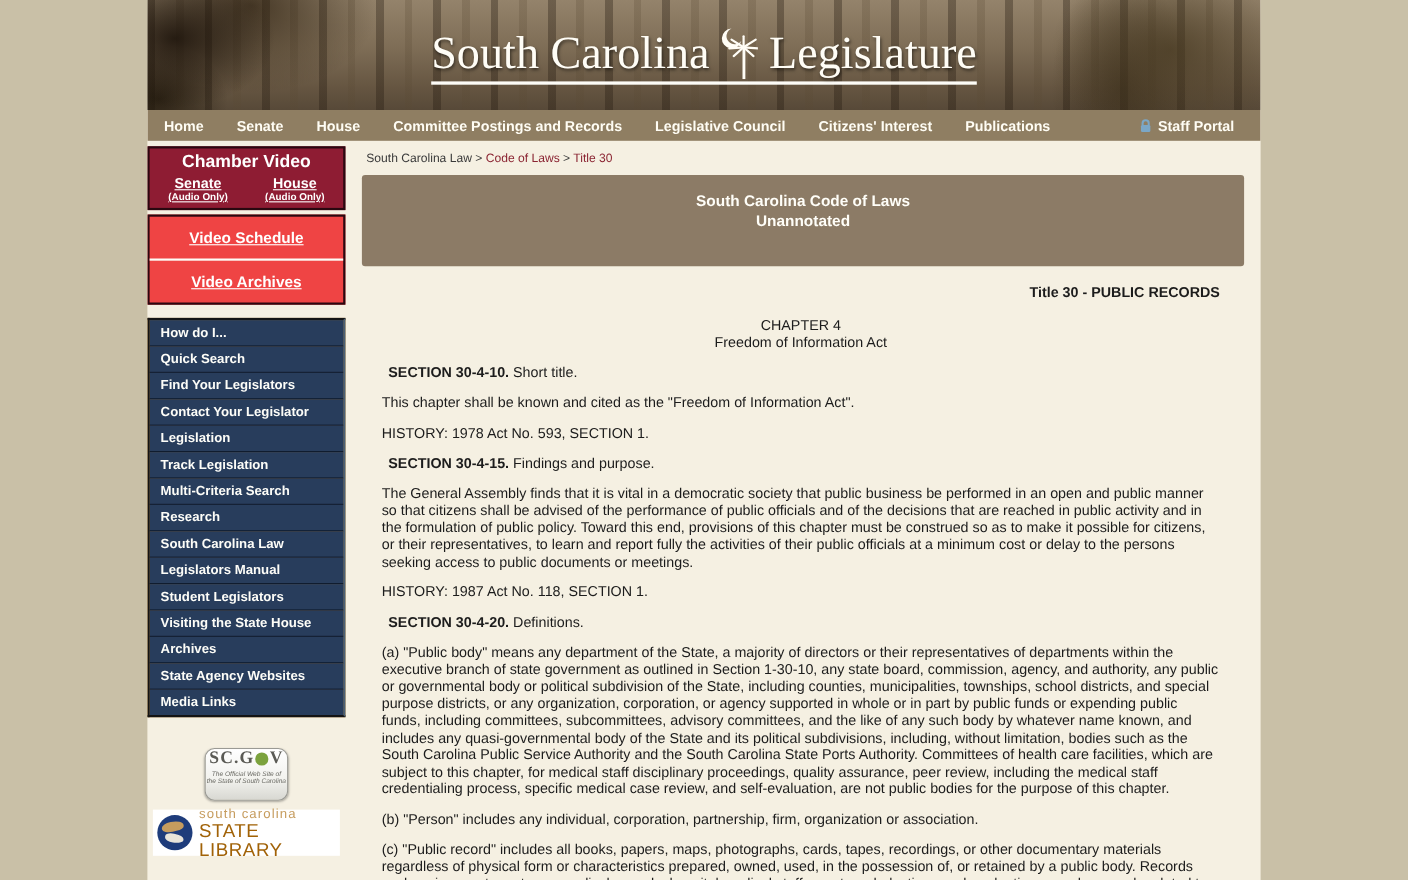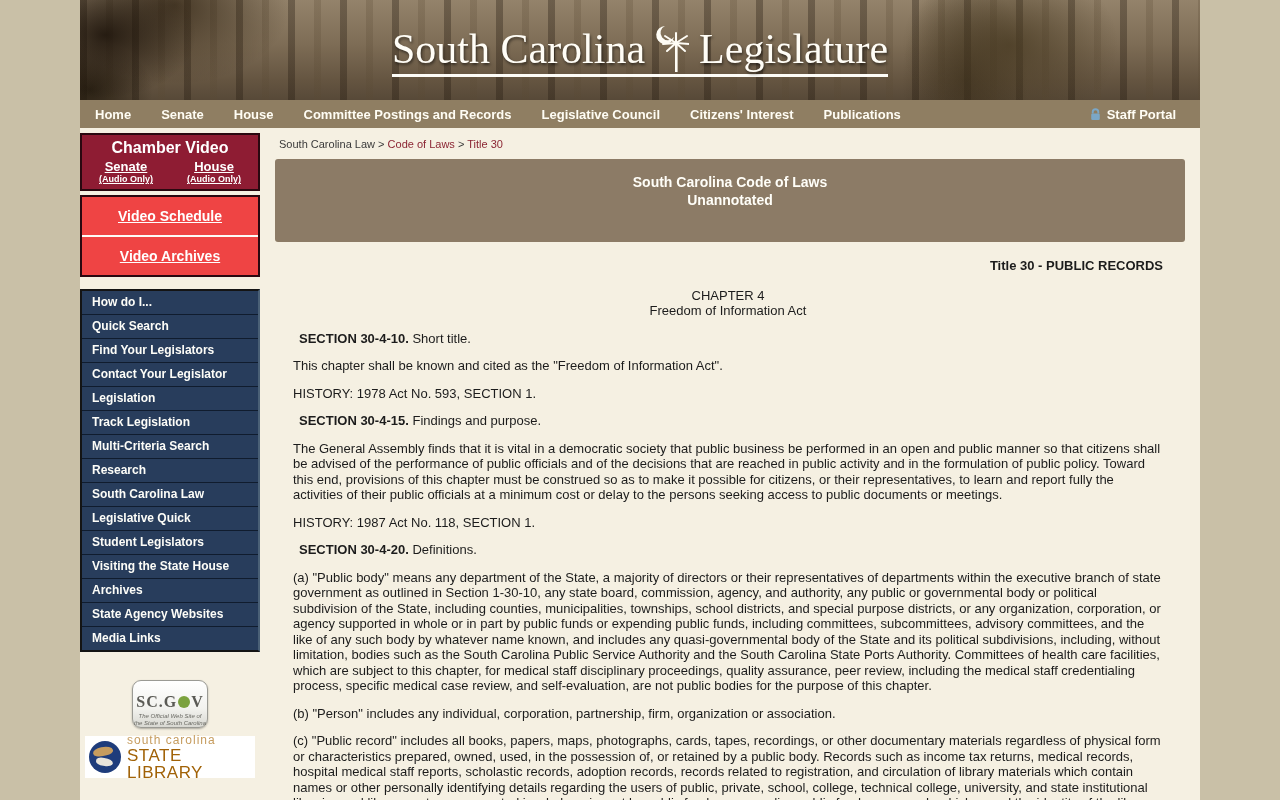--- a/index.html
+++ b/index.html
@@ -1,18 +1,18 @@
 <!DOCTYPE html>
 <html><head>
 <meta charset="utf-8">
 <style>
   * { margin:0; padding:0; box-sizing:border-box; }
   html,body { width:1280px; height:800px; overflow:hidden; }
   body { background:#c9c0a7; font-family:"Liberation Sans", sans-serif; color:#1c1c1c; }
-  .page { width:1120px; height:800px; margin:0 auto; background:#f5f0e2; position:relative; overflow:hidden; }
+  .page { width:1012px; height:800px; margin:0 auto; background:#f5f0e2; position:relative; overflow:hidden; }
 
   
   .header {
     height:100px; position:relative; overflow:hidden;
     background:
       radial-gradient(ellipse 130px 90px at 25px 35px, rgba(25,16,8,0.85), transparent 70%),
       radial-gradient(ellipse 160px 110px at 95px 5px, rgba(45,32,16,0.75), transparent 72%),
       radial-gradient(ellipse 90px 70px at 10px 90px, rgba(30,22,10,0.8), transparent 70%),
       radial-gradient(ellipse 150px 120px at 930px 45px, rgba(70,56,32,0.75), transparent 72%),
       radial-gradient(ellipse 90px 150px at 885px 80px, rgba(52,40,22,0.6), transparent 70%),
@@ -59,21 +59,21 @@
   .menu-item {
     background:#283d5c; color:#fdfdf8; font-weight:bold; font-size:12px;
     padding:5px 0 5px 10px; border-bottom:1px solid #101c2e; cursor:pointer; line-height:13px;
   }
   .menu-item:last-child { border-bottom:none; }
 
   
   .logo-scgov {
     width:76px; height:48px; margin:28px auto 0; background:linear-gradient(180deg,#ffffff 0%,#f2f2ee 60%,#d8d8d2 100%);
     border:1px solid #9a9a94; border-radius:9px; box-shadow:0 1px 2px rgba(0,0,0,0.3);
-    display:flex; flex-direction:column; align-items:center; justify-content:flex-end; cursor:pointer;
+    display:flex; flex-direction:column; align-items:center; justify-content:flex-start; cursor:pointer;
   }
   .scgov-text { font-family:"Liberation Serif", serif; font-size:16px; font-weight:bold; color:#5a5a55; letter-spacing:1px; display:flex; align-items:center; }
   .scgov-dot { width:12px; height:12px; border-radius:50%; background:#7ba23e; display:inline-block; margin:0 1px; }
   .scgov-sub { font-size:6px; color:#6a6a64; font-style:italic; text-align:center; line-height:7px; margin-top:2px; }
   .logo-library { width:170px; height:42px; margin:8px auto 0; background:#fff; display:flex; align-items:center; padding-left:4px; cursor:pointer; }
   .lib-globe { width:32px; height:32px; border-radius:50%; background:#1e3c7b; position:relative; overflow:hidden; flex:0 0 32px; }
   .lib-globe:before { content:""; position:absolute; left:4px; top:6px; width:20px; height:9px; background:#c69c5e; border-radius:50% 60% 40% 50%; transform:rotate(-12deg); }
   .lib-globe:after { content:""; position:absolute; left:7px; top:17px; width:17px; height:8px; background:#e8e4da; border-radius:40% 60% 50% 50%; transform:rotate(8deg); }
   .lib-text { padding-left:6px; line-height:1; }
   .lib-line1 { color:#c69c5e; font-size:12px; letter-spacing:1px; }
@@ -163,21 +163,21 @@
       <div class="menu">
         <div class="menu-item">How do I...</div>
         <div class="menu-item">Quick Search</div>
         <div class="menu-item">Find Your Legislators</div>
         <div class="menu-item">Contact Your Legislator</div>
         <div class="menu-item">Legislation</div>
         <div class="menu-item">Track Legislation</div>
         <div class="menu-item">Multi-Criteria Search</div>
         <div class="menu-item">Research</div>
         <div class="menu-item">South Carolina Law</div>
-        <div class="menu-item">Legislative Quick</div>
+        <div class="menu-item">Legislators Manual</div>
         <div class="menu-item">Student Legislators</div>
         <div class="menu-item">Visiting the State House</div>
         <div class="menu-item">Archives</div>
         <div class="menu-item">State Agency Websites</div>
         <div class="menu-item">Media Links</div>
       </div>
 
       <div class="logo-scgov">
         <span class="scgov-text">
           <span>SC.G</span>

